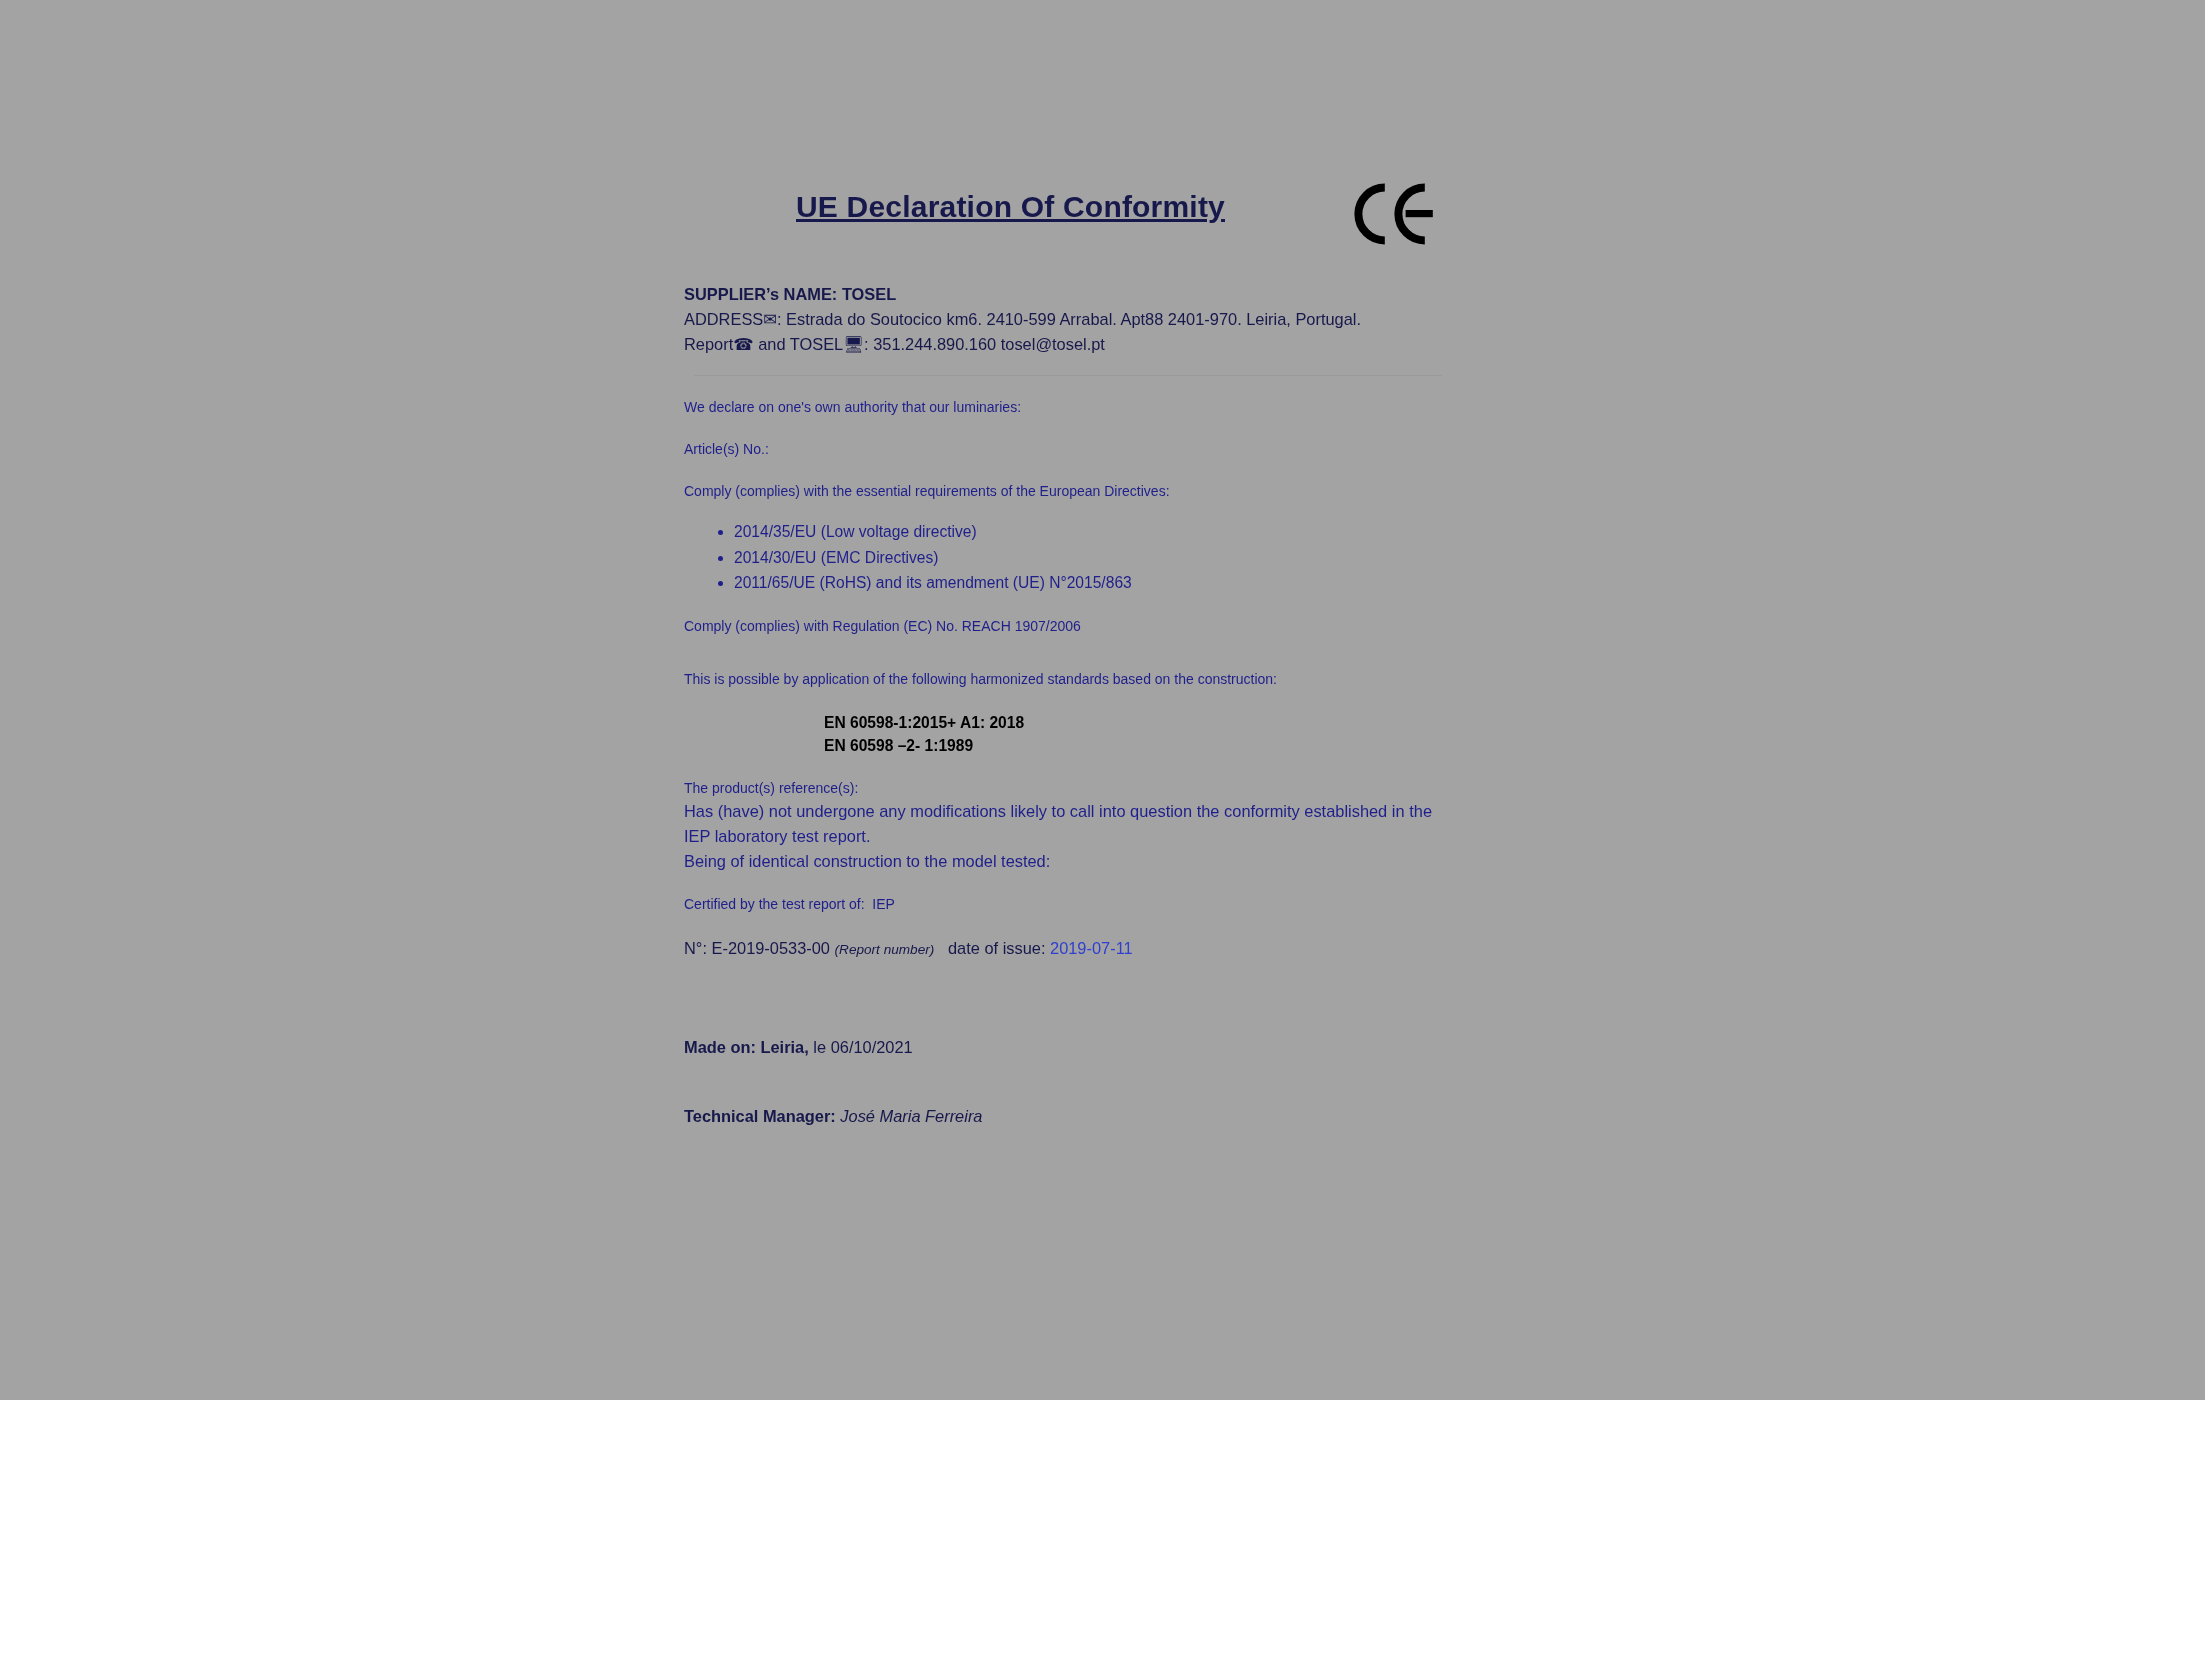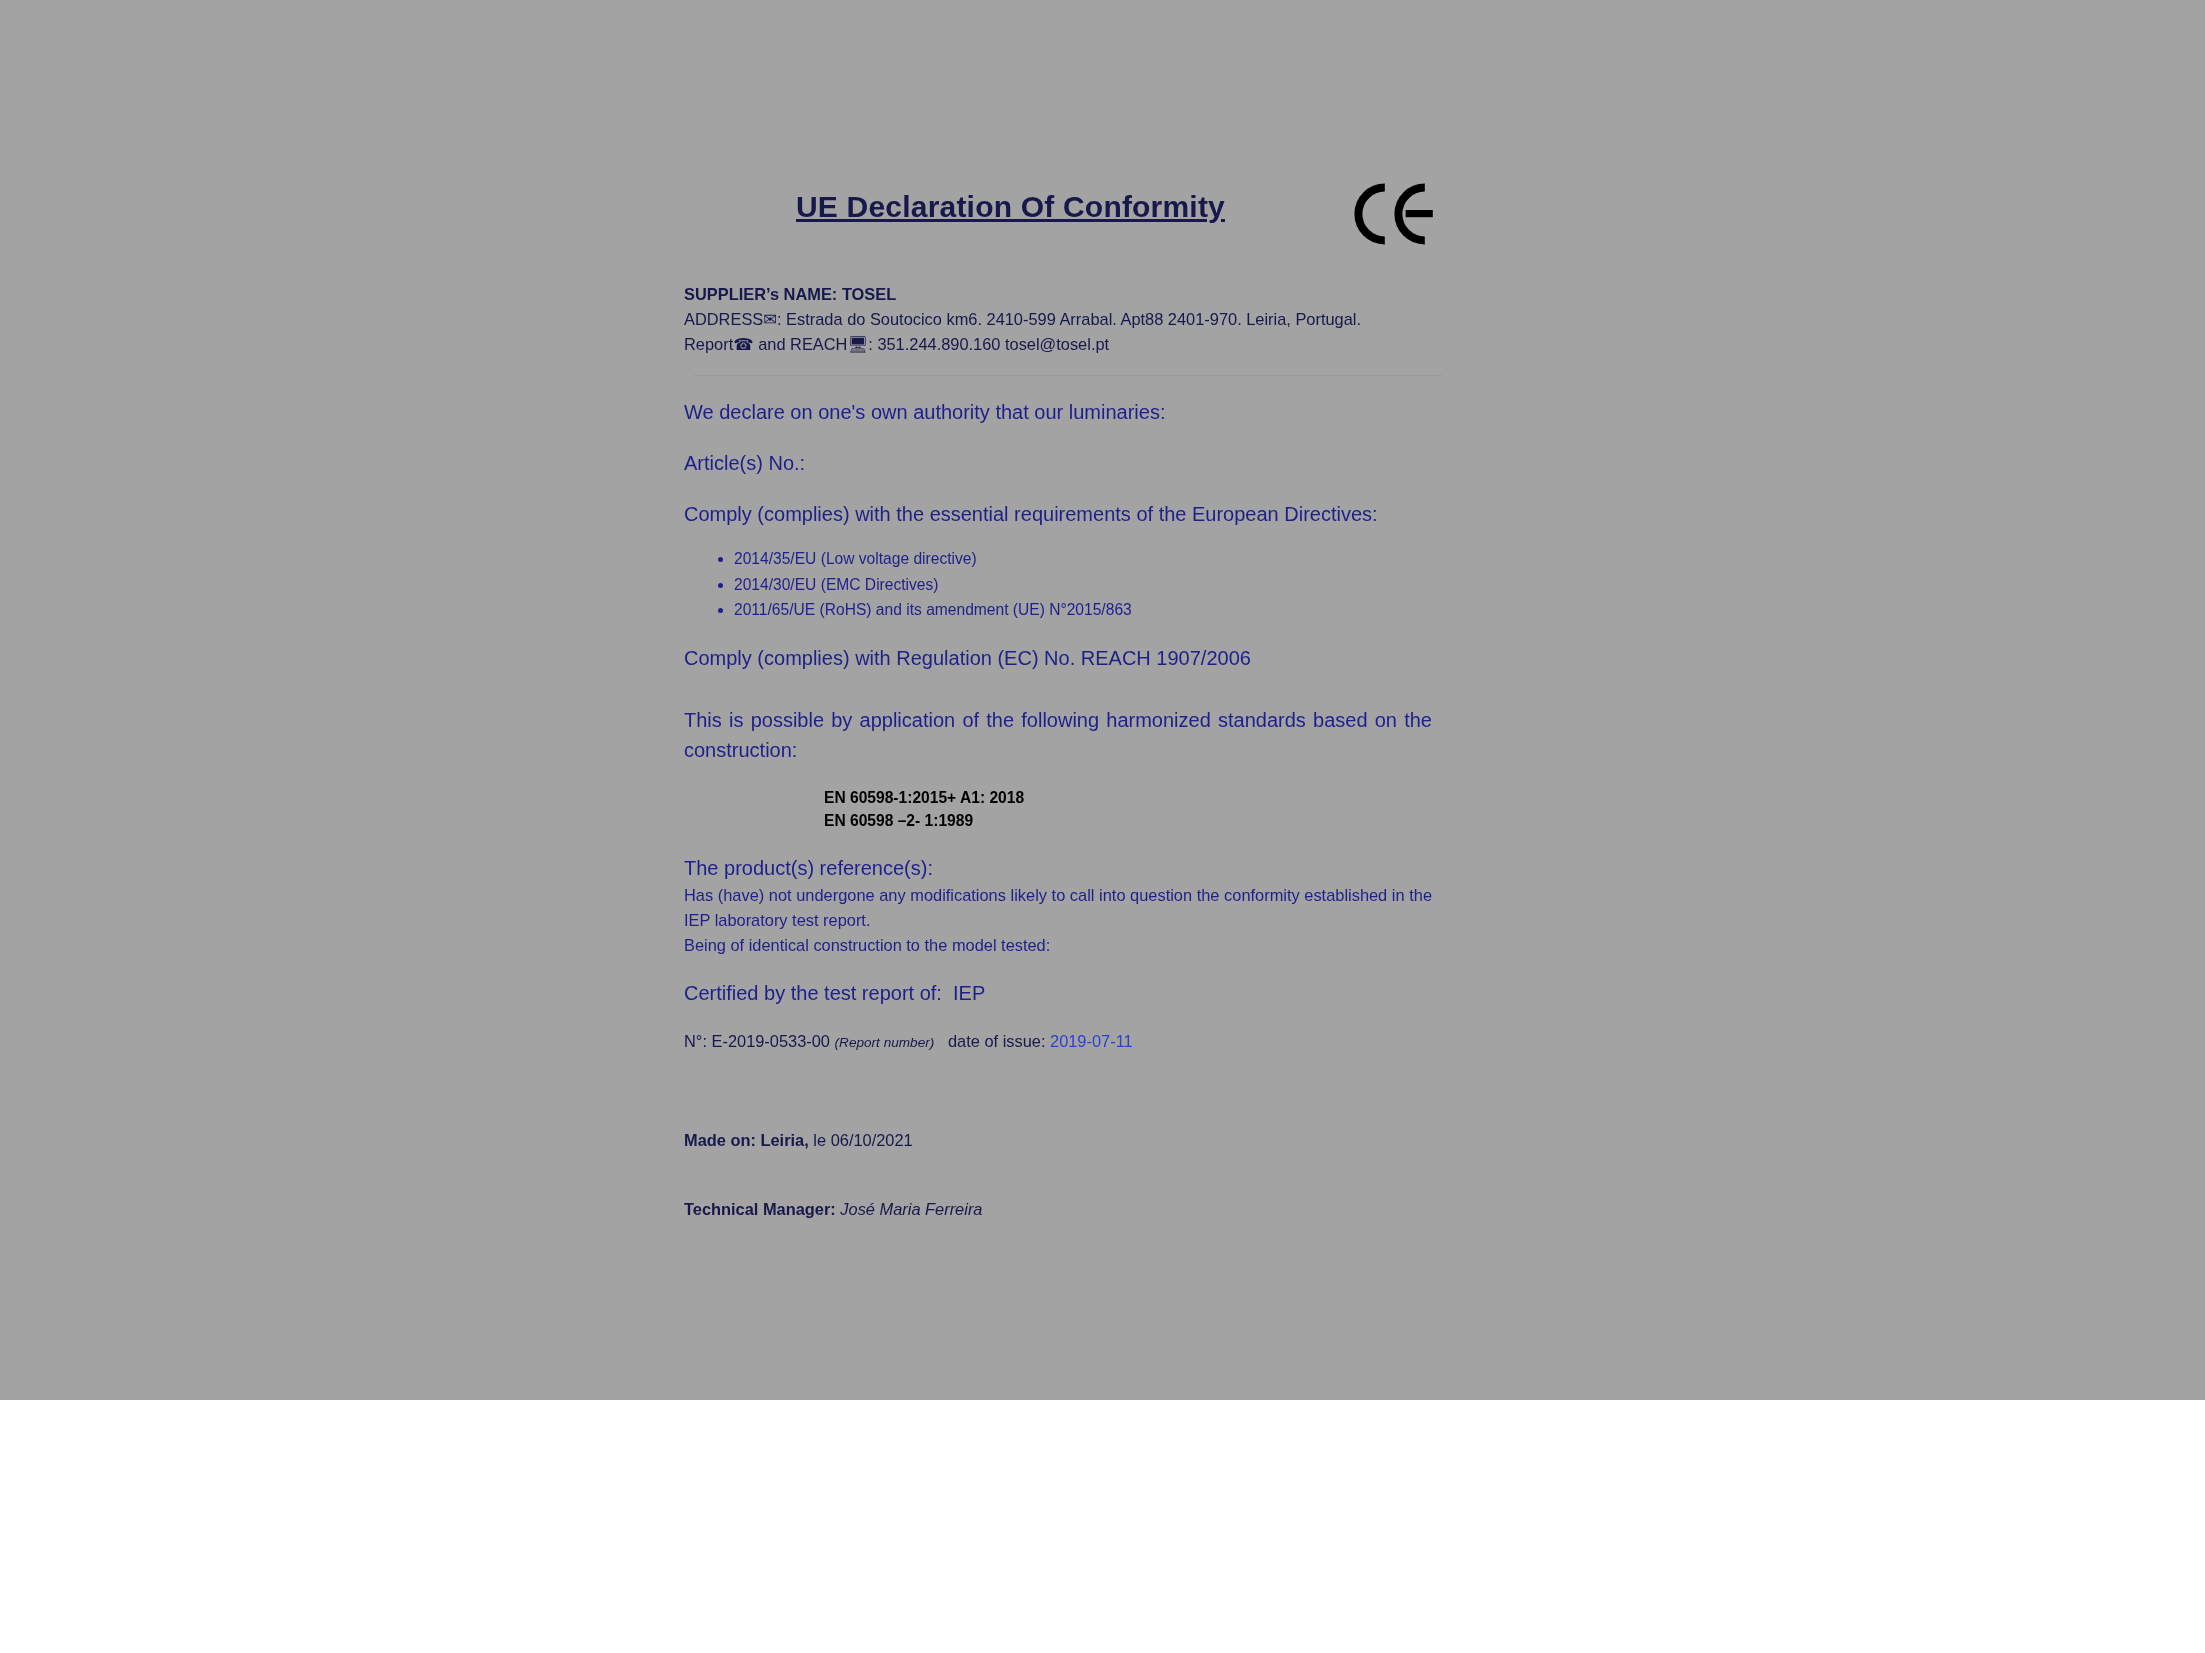--- a/index.html
+++ b/index.html
@@ -72,21 +72,21 @@
     width: 748px;
   }
   .body-text {
     font-size: 16.4px;
     color: #1f1f8c;
     line-height: 1.5;
   }
   .p {
     margin-top: 21px;
     color: #1f1f8c;
-    font-size: 20px;
+    font-size: 14px;
     line-height: 1.5;
   }
   ul.directives {
     margin: 17.6px 0 0 0;
     padding-left: 50px;
     color: #1f1f8c;
     font-size: 15.6px;
     line-height: 1.62;
   }
   ul.directives li { margin: 0; padding: 0; }
@@ -165,21 +165,21 @@
 
     <div class="supplier-block">
       <div class="supplier-line1">
         <span>SUPPLIER’s NAME:</span>
         <span>TOSEL</span>
       </div>
       <div class="addr">
         <span>ADDRESS</span><span>✉</span><span>: Estrada do Soutocico km6. 2410-599 Arrabal. Apt88 2401-970. Leiria, Portugal.</span>
       </div>
       <div>
-        <span>Report</span><span>☎</span><span> and REACH</span><span>🖥</span><span>: 351.244.890.160 tosel@tosel.pt</span>
+        <span>Report</span><span>☎</span><span> and TOSEL</span><span>🖥</span><span>: 351.244.890.160 tosel@tosel.pt</span>
       </div>
     </div>
 
     <hr class="hr">
 
     <div class="p">We declare on one's own authority that our luminaries:</div>
 
     <div class="p">Article(s) No.:</div>
 
     <div class="p">Comply (complies) with the essential requirements of the European Directives:</div>

